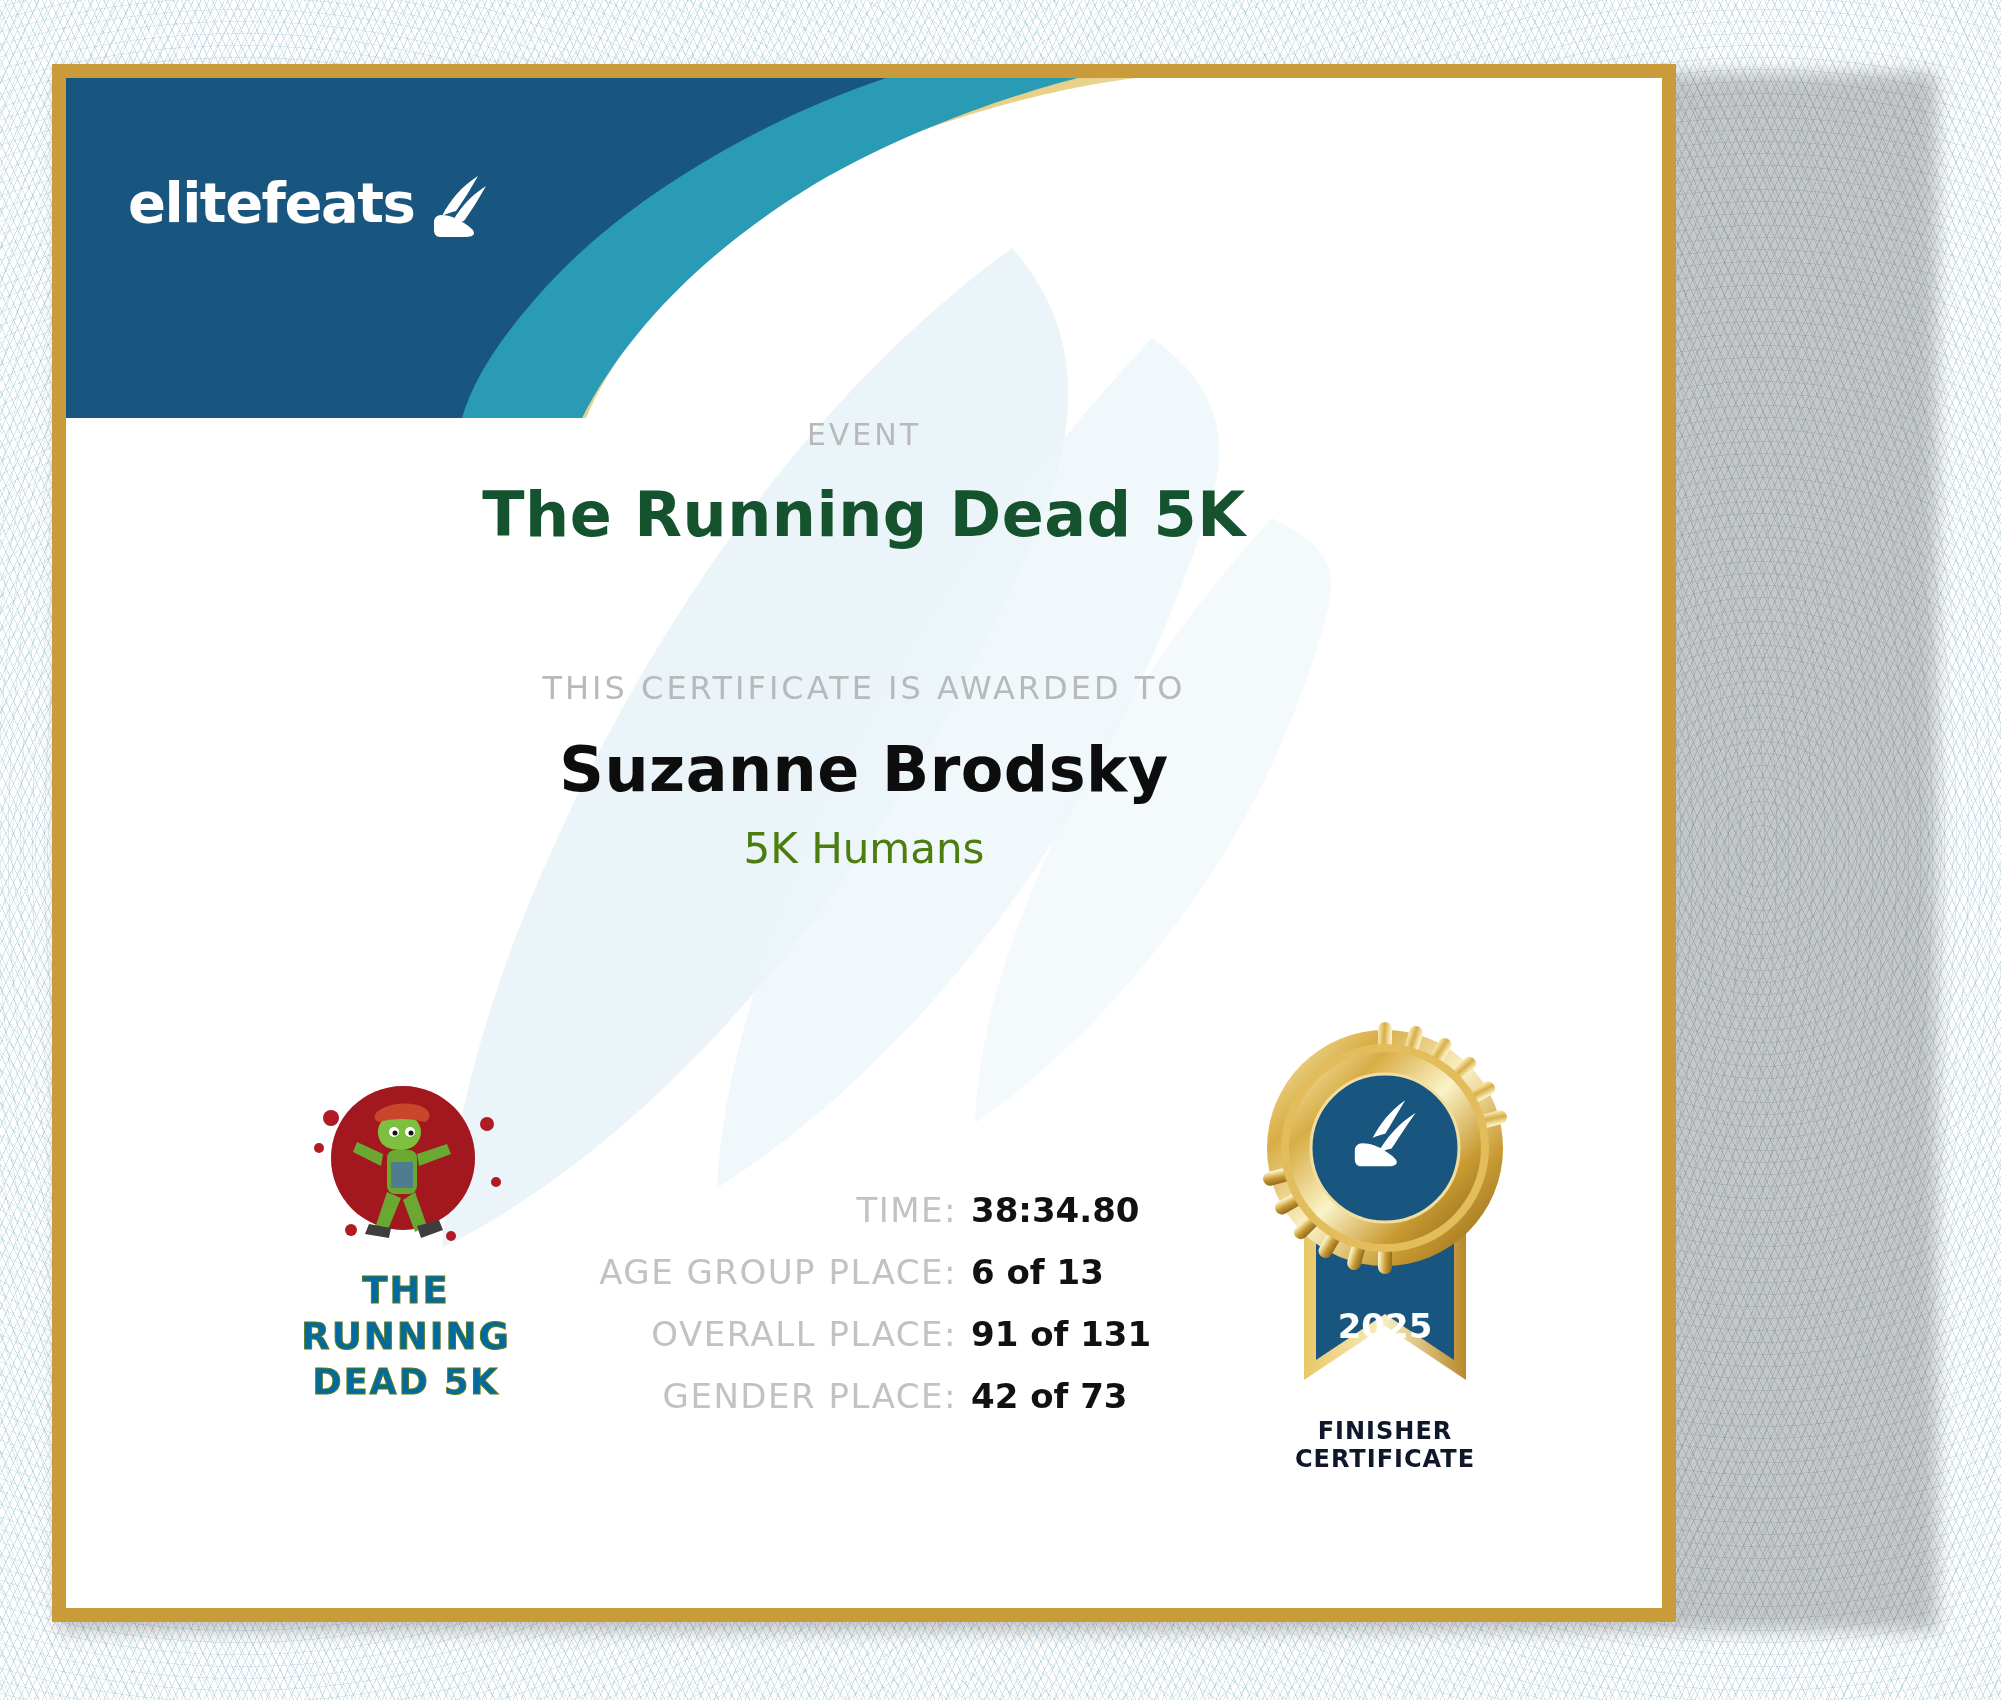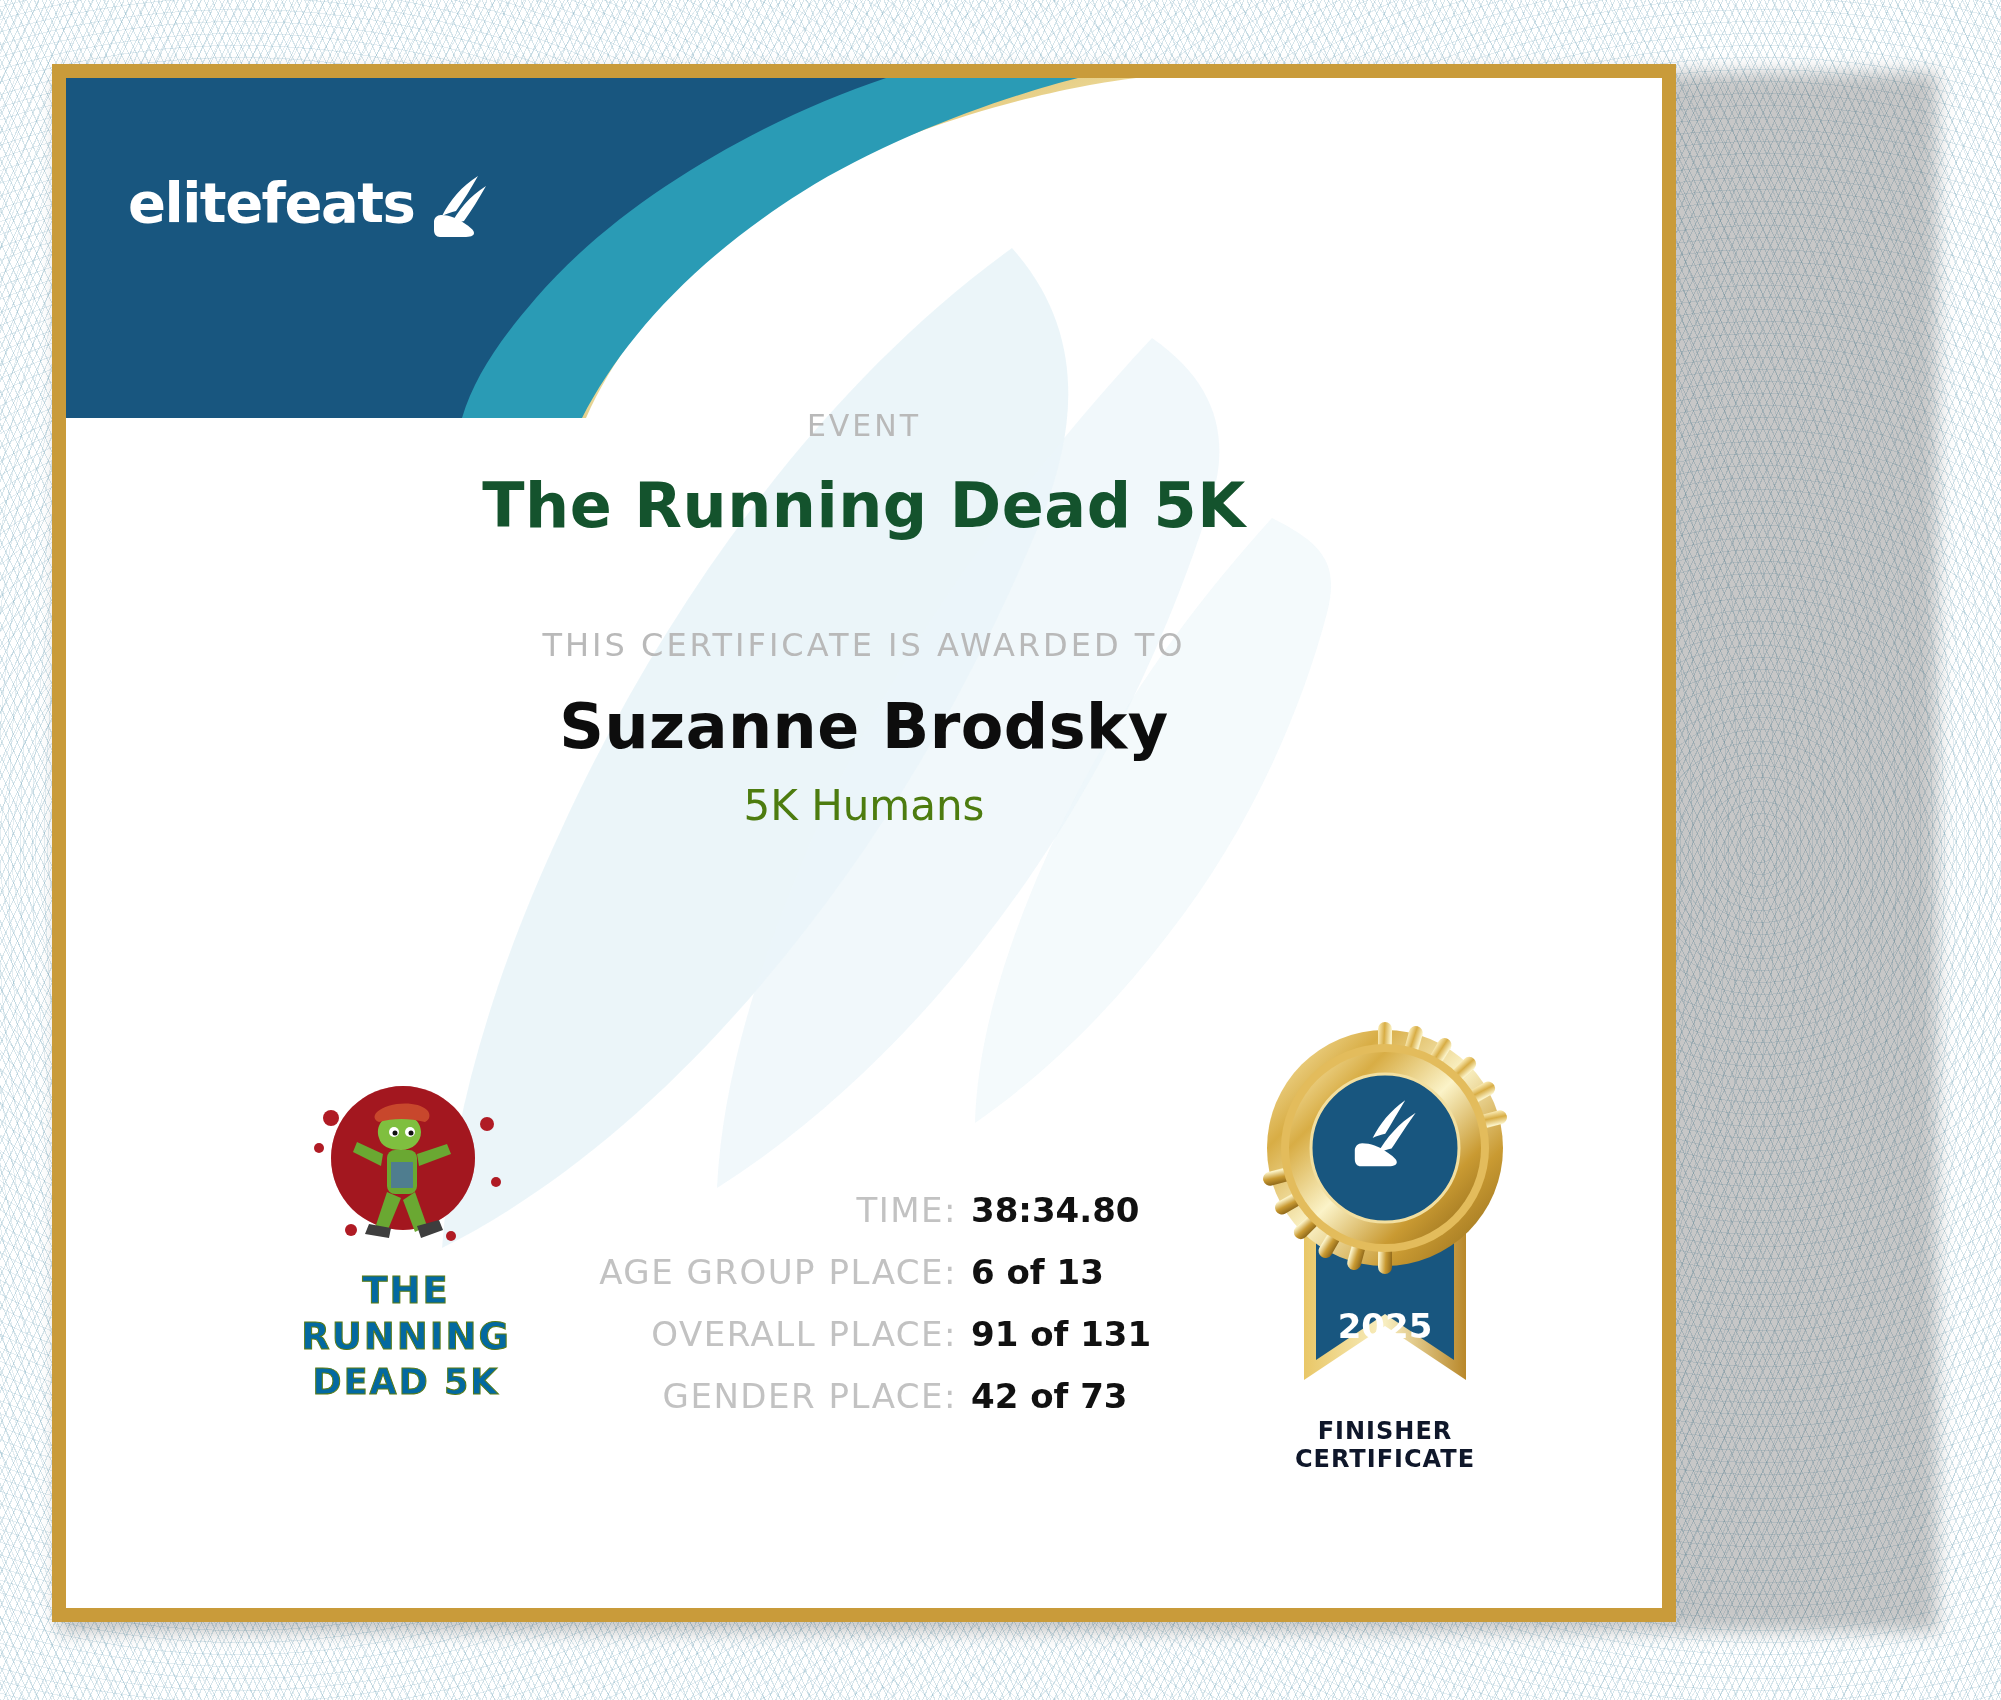--- a/index.html
+++ b/index.html
@@ -117,30 +117,30 @@
     top: 330px;
     text-align: center;
   }
   .label {
     color: #b9b9b9;
     letter-spacing: 3px;
     font-size: 30px;
     font-family: "DejaVu Sans", sans-serif;
     font-weight: 500;
   }
-  .event-label { margin-bottom: 26px; }
+  .event-label { margin-bottom: 26px; margin-top: 9px; }
   .event-name {
     color: #14532d;
     font-size: 62px;
     font-weight: bold;
     font-family: "DejaVu Sans", sans-serif;
     letter-spacing: 0.5px;
   }
   .awarded-label {
-    margin-top: 84px;
+    margin-top: 118px;
     font-size: 32px;
     letter-spacing: 3px;
   }
   .recipient {
     margin-top: 26px;
     color: #0d0d0d;
     font-size: 62px;
     font-weight: bold;
     font-family: "DejaVu Sans", sans-serif;
     letter-spacing: 0.5px;

